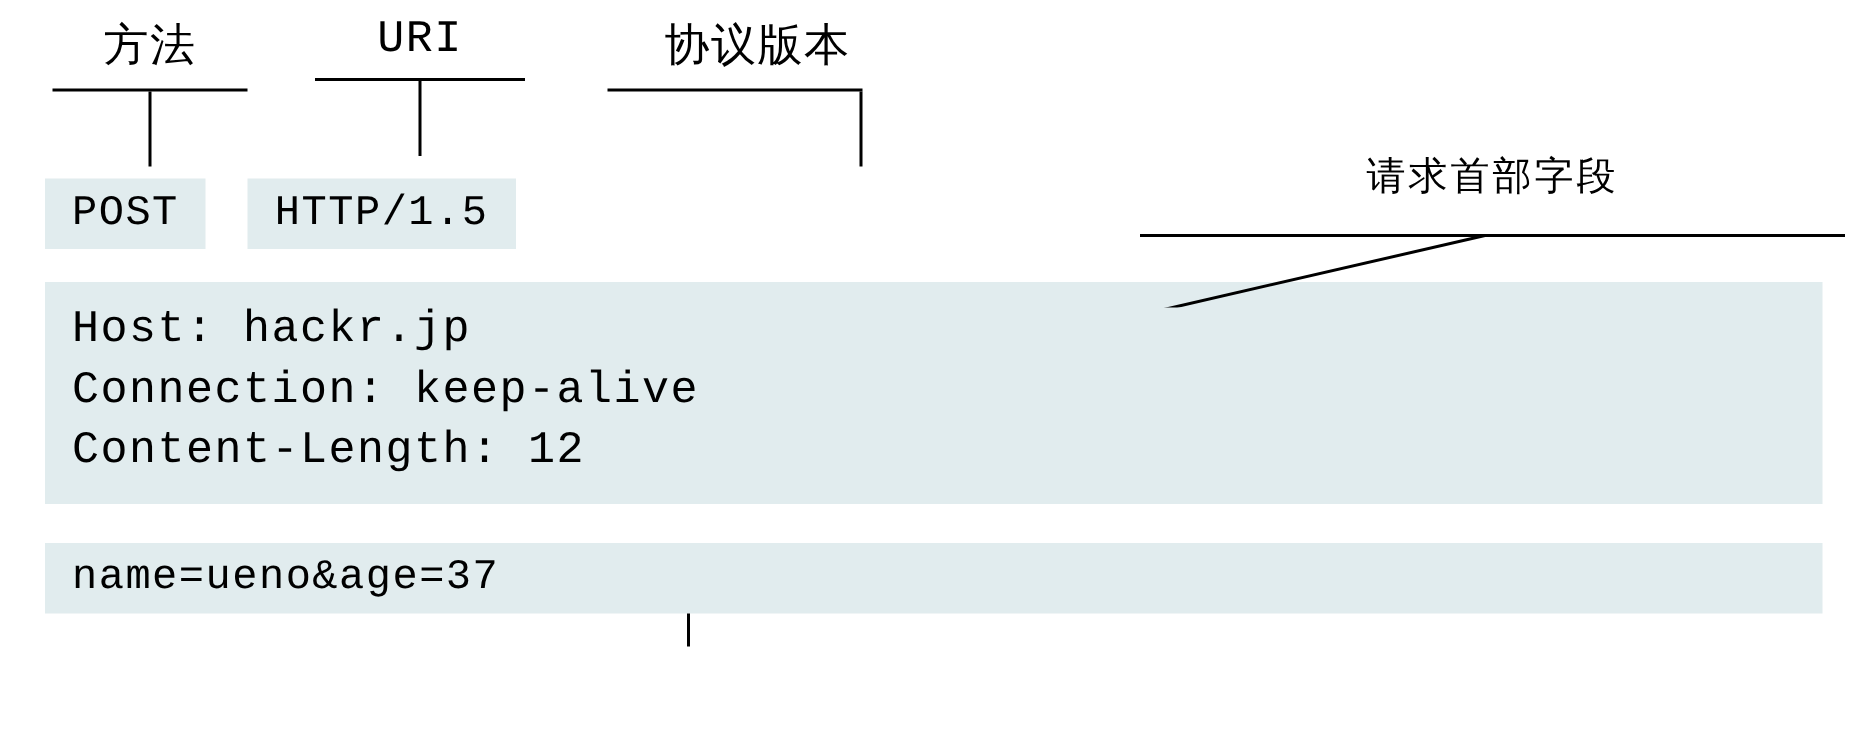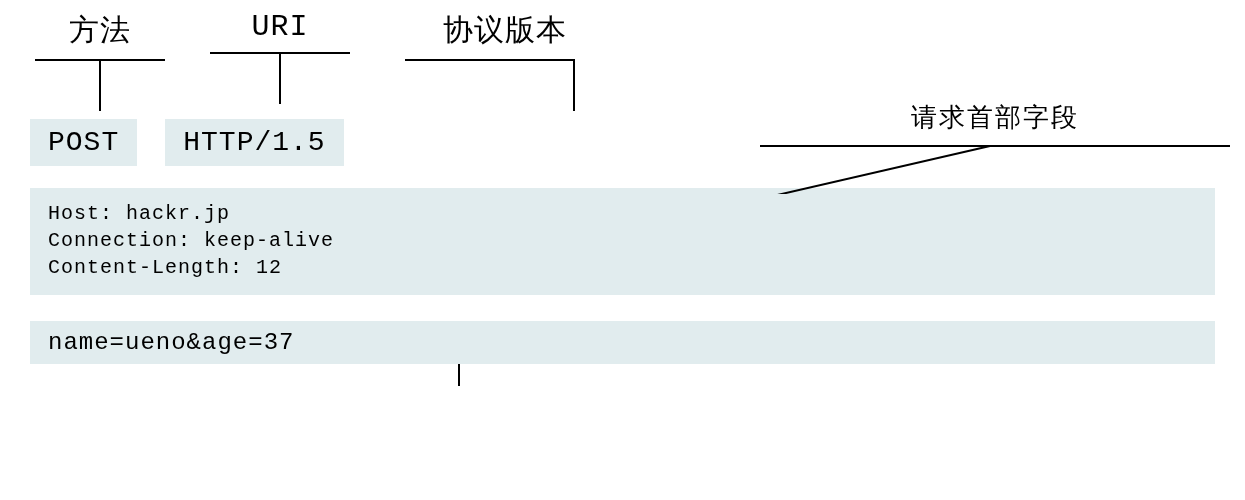--- a/index.html
+++ b/index.html
@@ -65,52 +65,52 @@
       background: #e1ecee;
       font-family: "Courier New", Courier, monospace;
       font-size: 28px;
       padding: 8px 18px;
       color: #000;
       letter-spacing: 1px;
     }
     .headers-box {
       background: #e1ecee;
       font-family: "Courier New", Courier, monospace;
-      font-size: 20px;
+      font-size: 30px;
       padding: 12px 18px 14px 18px;
       color: #000;
       width: 1185px;
       margin-top: 22px;
       line-height: 1.35;
       letter-spacing: 1px;
     }
     .body-box {
       background: #e1ecee;
       font-family: "Courier New", Courier, monospace;
-      font-size: 24px;
+      font-size: 28px;
       padding: 8px 18px;
       color: #000;
       width: 1185px;
       margin-top: 26px;
       letter-spacing: 1px;
       position: relative;
     }
     .header-label-group {
       position: absolute;
       top: 100px;
       left: 760px;
       width: 470px;
       display: flex;
       flex-direction: column;
       align-items: center;
     }
     .header-label-text {
       font-size: 26px;
       color: #000;
-      padding-bottom: 9px;
+      padding-bottom: 20px;
       letter-spacing: 2px;
     }
     .header-label-svg {
       display: block;
     }
     .body-tick {
       position: absolute;
       left: 428px;
       bottom: -22px;
       width: 2px;

